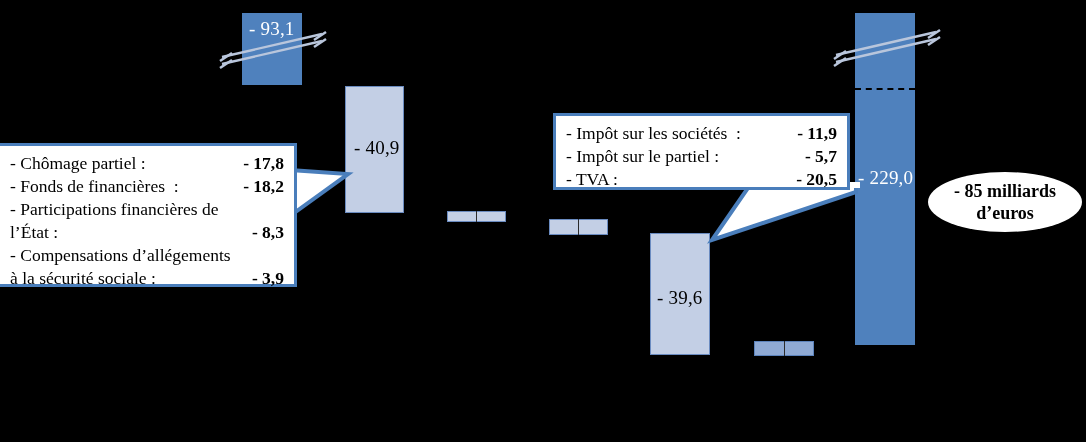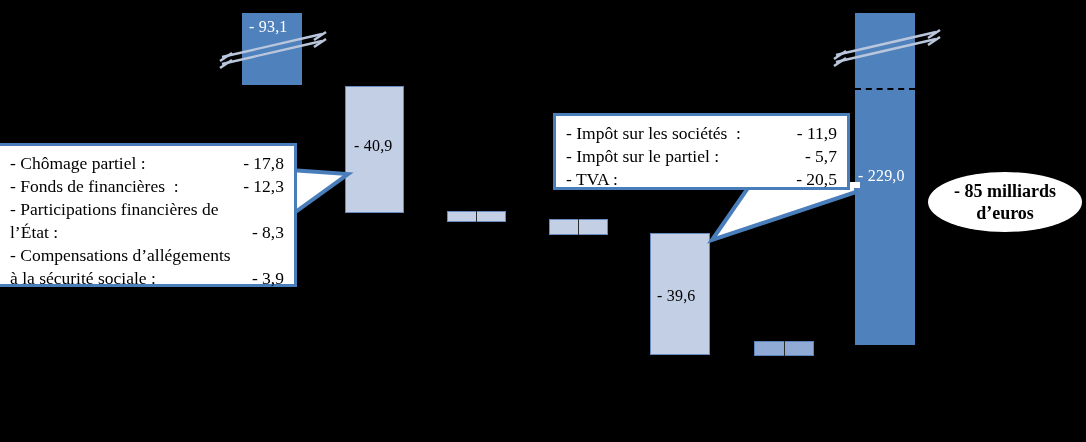--- a/index.html
+++ b/index.html
@@ -17,21 +17,21 @@
   }
 
   
   .bar{position:absolute;box-sizing:border-box;}
   .bar.dark{background:#4F81BD;border:1px solid #4F81BD;}
   .bar.light{background:#C3CFE5;border:1px solid #6A8BC0;}
   .bar.mid{background:#8FAAD4;border:1px solid #5C83BC;}
 
   .bar-label{
     position:absolute;
-    font-size:16px;
+    font-size:19px;
     line-height:1;
     white-space:nowrap;
     letter-spacing:.2px;
   }
   .bar-label.on-dark{color:#FFFFFF;}
   .bar-label.on-light{color:#000000;}
 
   
   .tick{position:absolute;background:#2b2b2b;width:1px;}
 
@@ -57,21 +57,21 @@
     padding:6px 10px 4px 10px;
     font-size:17.5px;
     line-height:1.32;
   }
   .cl-row{
     display:flex;
     justify-content:space-between;
     white-space:pre;
   }
   .cl-row .txt{text-align:center;}
-  .cl-row .val{text-align:right;padding-left:10px;}
+  .cl-row .val{text-align:right;padding-left:10px;font-weight:bold;}
   .cl-free{white-space:pre;}
 
   
   .tail{position:absolute;pointer-events:none;}
 
   
   .oval{
     position:absolute;
     background:#FFFFFF;
     border-radius:50%;
@@ -139,21 +139,21 @@
   </svg>
 
   <div class="callout" style="left:-3px;top:143px;width:300px;height:144px;">
     <div class="lines">
       <div class="cl-row">
         <span class="txt">- Chômage partiel :</span>
         <span class="val">- 17,8</span>
       </div>
       <div class="cl-row">
         <span class="txt">- Fonds de financières  :</span>
-        <span class="val">- 12,3</span>
+        <span class="val">- 18,2</span>
       </div>
       <div class="cl-free">- Participations financières de</div>
       <div class="cl-row">
         <span class="txt">l’État :</span>
         <span class="val">- 8,3</span>
       </div>
       <div class="cl-free">- Compensations d’allégements</div>
       <div class="cl-row">
         <span class="txt">à la sécurité sociale :</span>
         <span class="val">- 3,9</span>

